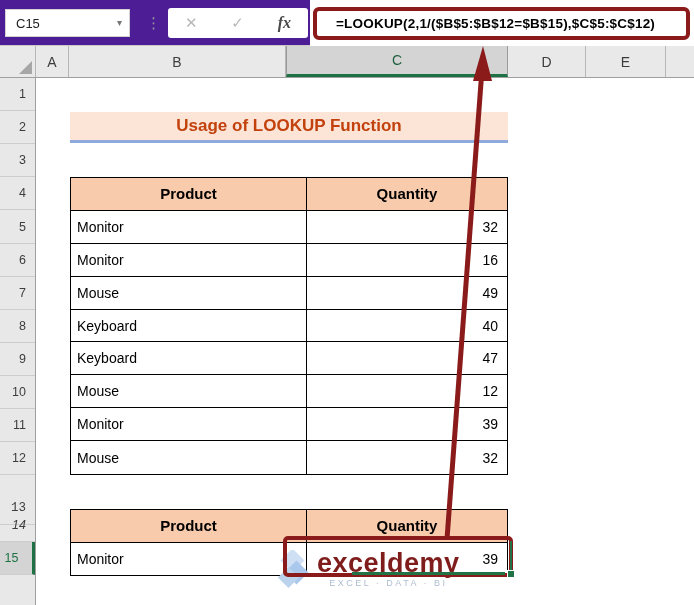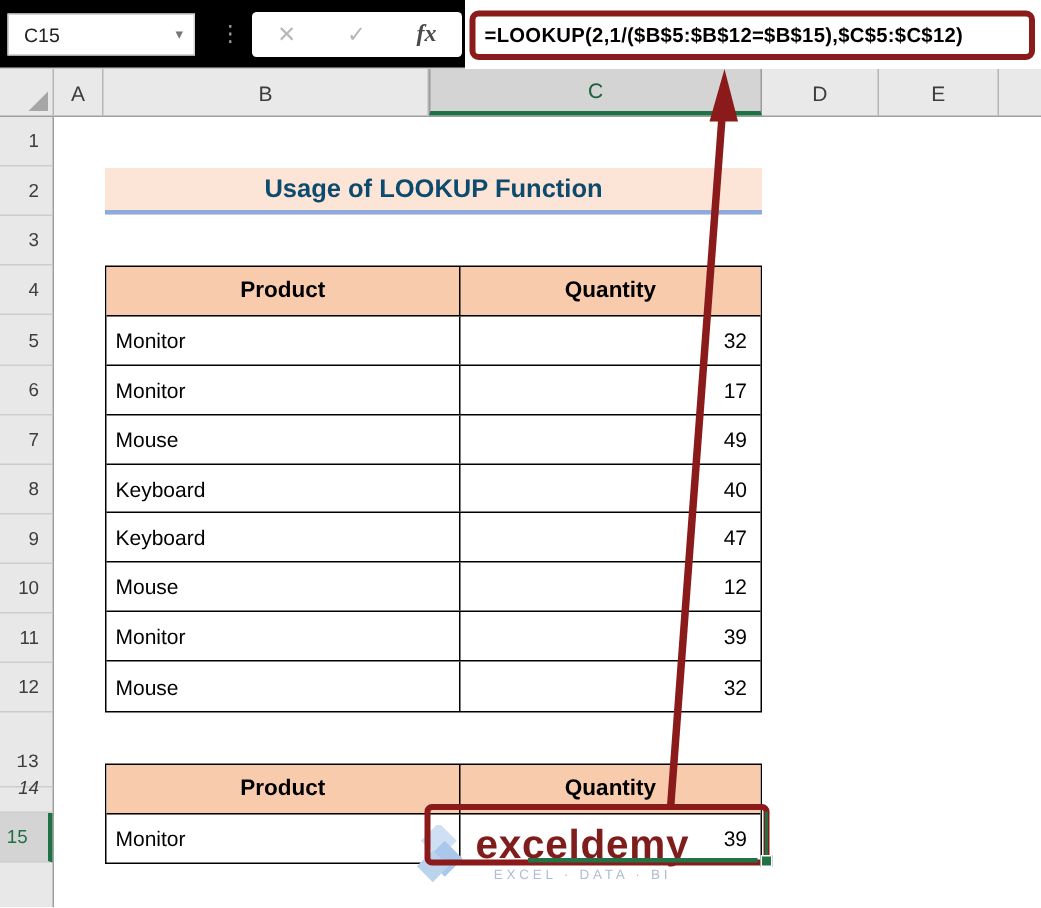--- a/index.html
+++ b/index.html
@@ -1,36 +1,36 @@
 <!DOCTYPE html>
 <html><head>
 <meta charset="utf-8">
 <style>
   html,body{margin:0;padding:0;background:#fff;}
   .screen{position:relative;width:694px;height:605px;overflow:hidden;
           font-family:"Liberation Sans",sans-serif;background:#fff;}
 
   
-  .topbar{position:absolute;left:0;top:0;width:694px;height:46px;background:#000000;
+  .topbar{position:absolute;left:0;top:0;width:694px;height:46px;background:#4c1d95;
           border-bottom:1px solid #c9c9c9;box-sizing:border-box;}
   .name-box{position:absolute;left:5px;top:9px;width:125px;height:28px;background:#fff;
             border:1px solid #d2d2d2;box-sizing:border-box;display:flex;align-items:center;
             font-size:13px;color:#222;padding-left:10px;}
   .name-box .caret{position:absolute;right:7px;top:7px;font-size:10px;color:#777;}
   .dots{position:absolute;left:146px;top:12px;color:#9a9a9a;font-size:15px;line-height:22px;}
   .fx-group{position:absolute;left:168px;top:8px;width:140px;height:30px;background:#fff;
             border-radius:3px;display:flex;align-items:center;justify-content:space-around;}
   .icon-x,.icon-check{color:#b7b7b7;font-size:15px;}
   .icon-fx{font-family:"Liberation Serif",serif;font-style:italic;font-weight:600;
            font-size:16px;color:#4a4a4a;}
   .formula-area{position:absolute;left:310px;top:0;width:384px;height:46px;background:#fff;}
   .formula-box{position:absolute;left:3px;top:7px;width:377px;height:33px;box-sizing:border-box;
                border:4px solid #8B1B1B;border-radius:6px;display:flex;align-items:center;
                background:#fff;}
-  .formula-box span{font-size:13.5px;font-weight:600;color:#000;padding-left:6px;
+  .formula-box span{font-size:13.5px;font-weight:600;color:#000;padding-left:19px;
                     letter-spacing:0.2px;white-space:nowrap;}
 
   
   .col-band{position:absolute;left:0;top:46px;width:694px;height:32px;background:#e9e9e9;
             border-bottom:1px solid #9f9f9f;box-sizing:border-box;}
   .col-cell{position:absolute;top:0;height:31px;box-sizing:border-box;border-right:1px solid #b6b6b6;
             display:flex;align-items:center;justify-content:center;font-size:14px;color:#3d3d3d;}
   .col-cell.selected{background:#d4d4d4;border-bottom:3px solid #1e7145;color:#1e5f3e;
                      border-right:1px solid #9a9a9a;border-left:1px solid #9a9a9a;height:31px;}
   .corner-cell{position:absolute;left:0;top:0;width:36px;height:31px;box-sizing:border-box;
@@ -45,21 +45,21 @@
             display:flex;align-items:center;justify-content:flex-end;padding-right:9px;
             font-size:12.5px;color:#3d3d3d;}
   .row-cell.selected{background:#d4d4d4;color:#1e7145;border-right:3px solid #1e7145;justify-content:center;}
 
   
   .sheet{position:absolute;left:36px;top:78px;width:658px;height:527px;background:#fff;}
 
   .title-block{position:absolute;left:34px;top:34px;width:438px;height:28px;background:#FCE4D6;
                border-bottom:3px solid #8FAADC;display:flex;align-items:center;justify-content:center;
                z-index:10;}
-  .title-block span{font-size:17px;font-weight:bold;color:#0c4a6e;}
+  .title-block span{font-size:17px;font-weight:bold;color:#c2410c;}
 
   .xtable{position:absolute;left:34px;width:438px;box-sizing:border-box;border:1px solid #000;
           background:#fff;z-index:10;}
   .t1{top:99px;height:298px;}
   .t2{top:431px;height:67px;}
   .trow{display:flex;box-sizing:border-box;border-bottom:1px solid #000;}
   .t1 .trow{height:32.9px;}
   .t2 .trow{height:32.5px;}
   .xtable .trow:last-child{border-bottom:none;}
   .td{box-sizing:border-box;display:flex;align-items:center;font-size:14px;color:#000;}
@@ -188,21 +188,21 @@
       <div class="trow thead">
         <div class="td tdl">Product</div>
         <div class="td tdr">Quantity</div>
       </div>
       <div class="trow">
         <div class="td tdl">Monitor</div>
         <div class="td tdr">32</div>
       </div>
       <div class="trow">
         <div class="td tdl">Monitor</div>
-        <div class="td tdr">17</div>
+        <div class="td tdr">16</div>
       </div>
       <div class="trow">
         <div class="td tdl">Mouse</div>
         <div class="td tdr">49</div>
       </div>
       <div class="trow">
         <div class="td tdl">Keyboard</div>
         <div class="td tdr">40</div>
       </div>
       <div class="trow">

